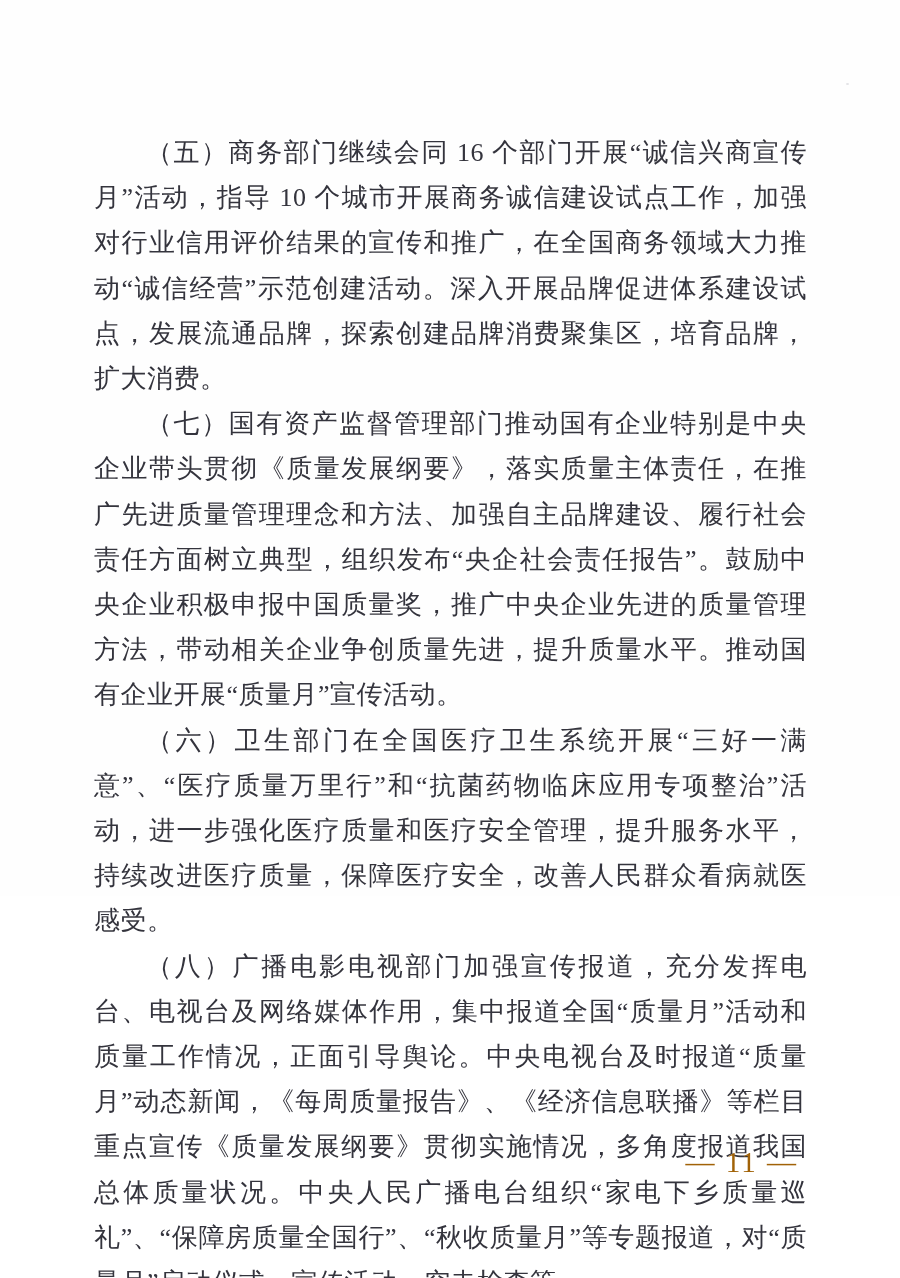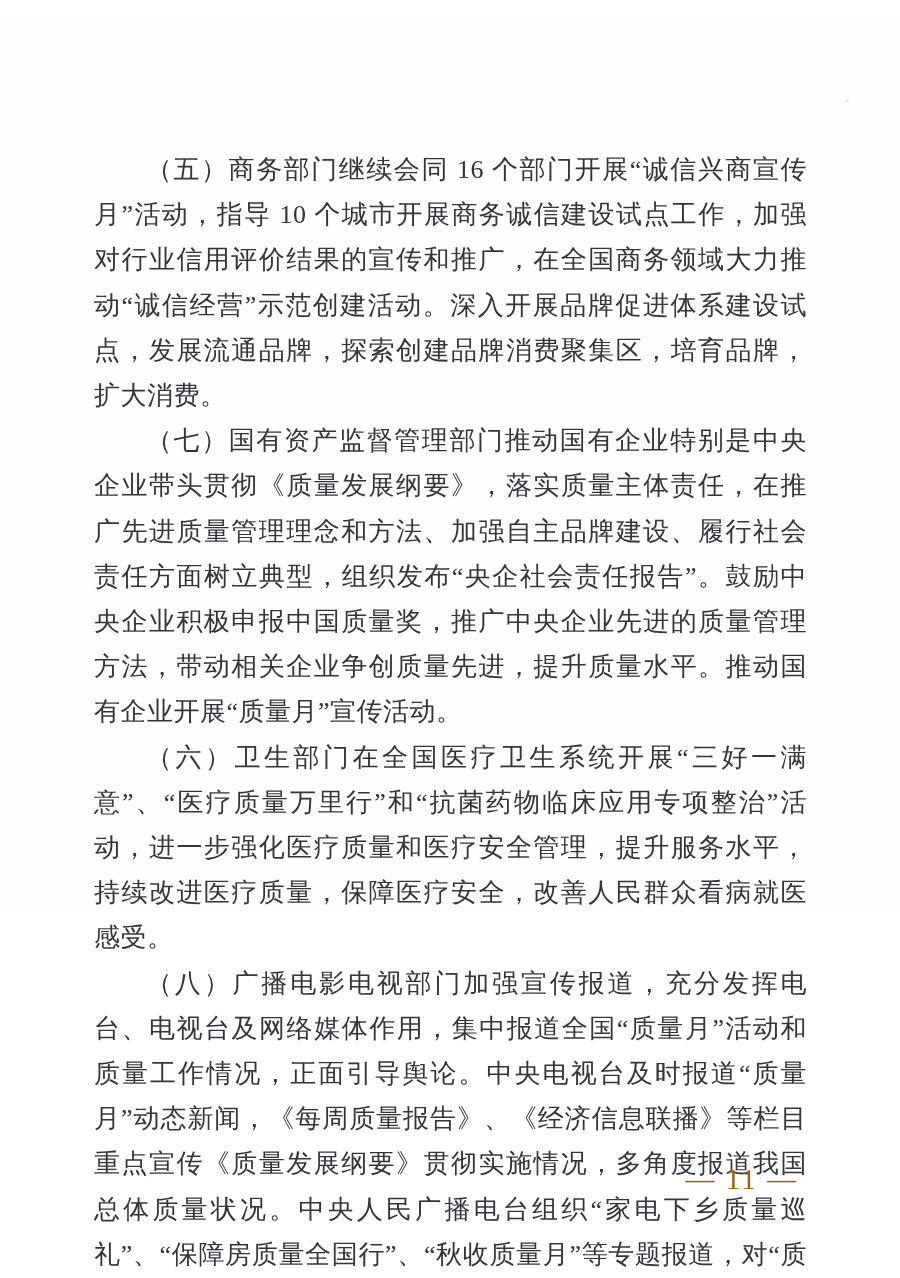--- a/index.html
+++ b/index.html
@@ -10,21 +10,21 @@
   body {
     width: 900px;
     height: 1278px;
     position: relative;
     overflow: hidden;
     font-family: "Liberation Serif", "DejaVu Serif", serif;
   }
   .scan-page {
     position: absolute;
     left: 0;
-    top: 17px;
+    top: 0;
     width: 900px;
     height: 896px;
     background: #fefefe;
   }
   .page-text {
     position: absolute;
     left: 94px;
     top: 130px;
     width: 713px;
     color: #34343d;

